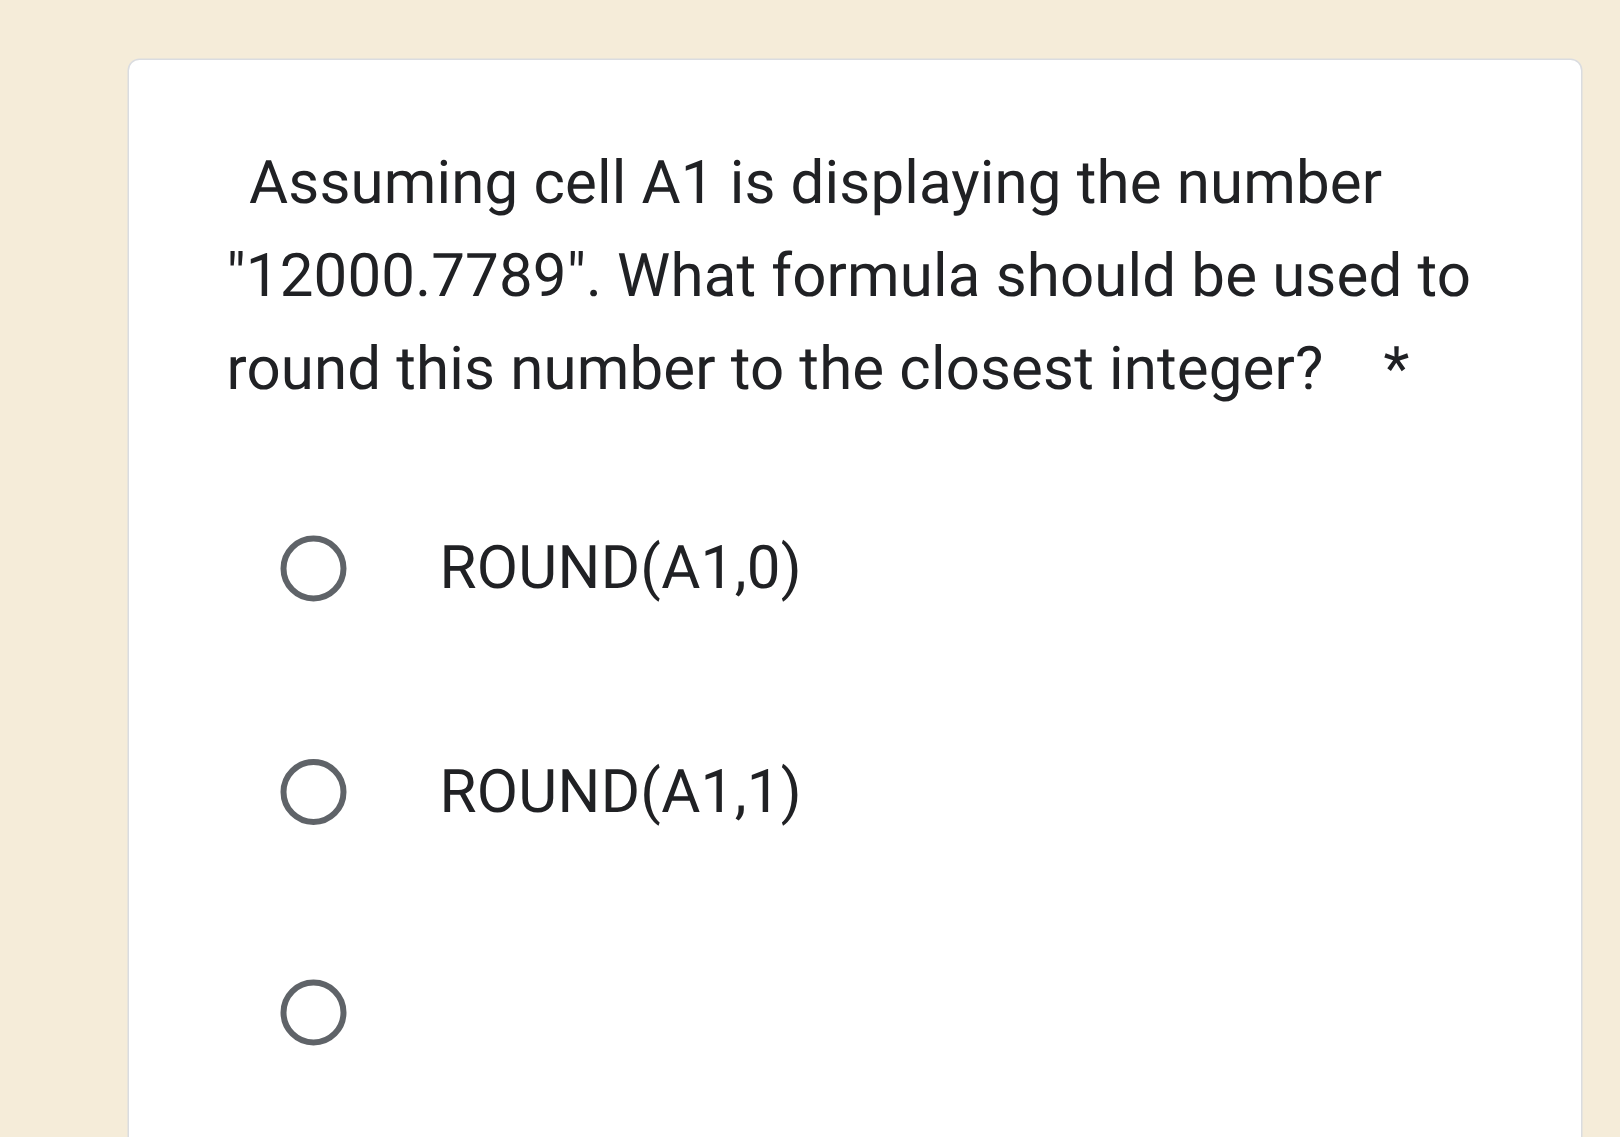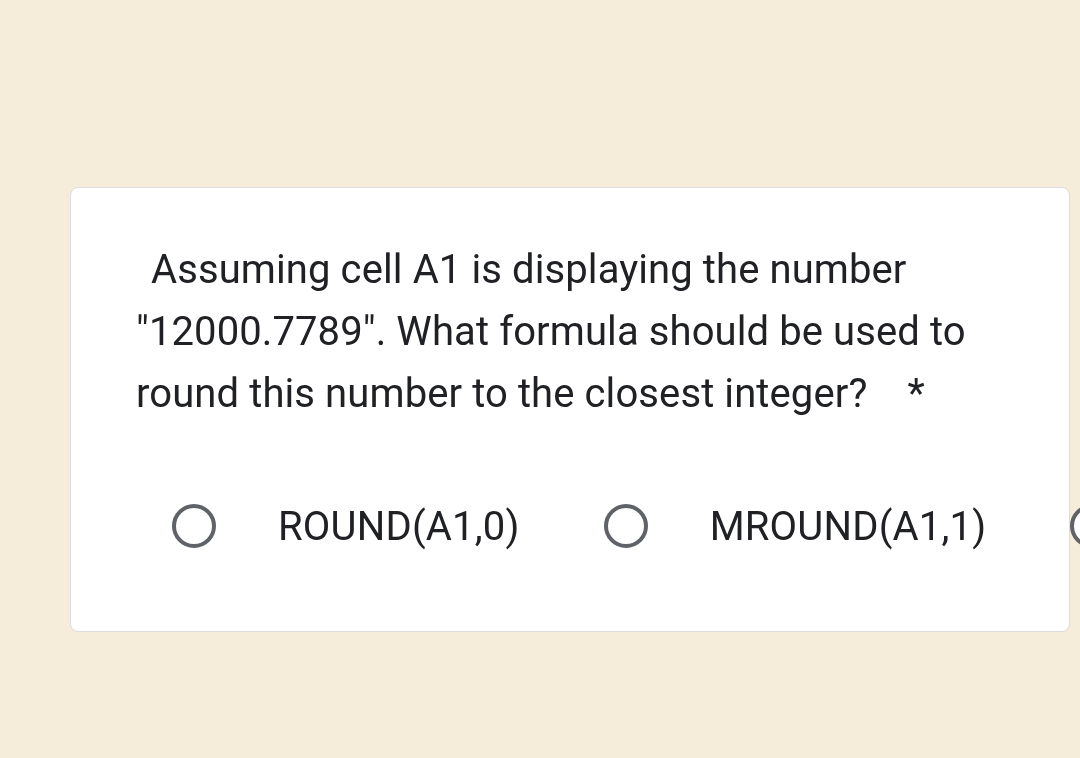--- a/index.html
+++ b/index.html
@@ -31,22 +31,22 @@
       color: #202124;
       font-weight: 400;
       letter-spacing: 0.1px;
       margin-bottom: 48px;
     }
     .required {
       color: #202124;
     }
     .options {
       display: flex;
-      flex-direction: row;
-      gap: 24px;
+      flex-direction: column;
+      gap: 42px;
       padding-left: 6px;
     }
     .option {
       display: flex;
       align-items: center;
       gap: 32px;
       cursor: pointer;
     }
     .radio {
       width: 44px;
@@ -70,19 +70,19 @@
   <div class="question-text">
     <span>Assuming cell A1 is displaying the number "12000.7789". What formula should be used to round this number to the closest integer?</span><span class="required"> *</span>
   </div>
   <div class="options">
     <div class="option">
       <div class="radio"></div>
       <div class="option-label">ROUND(A1,0)</div>
     </div>
     <div class="option">
       <div class="radio"></div>
-      <div class="option-label">MROUND(A1,1)</div>
+      <div class="option-label">ROUND(A1,1)</div>
     </div>
     <div class="option">
       <div class="radio"></div>
     </div>
   </div>
 </div>
 
 </body></html>

